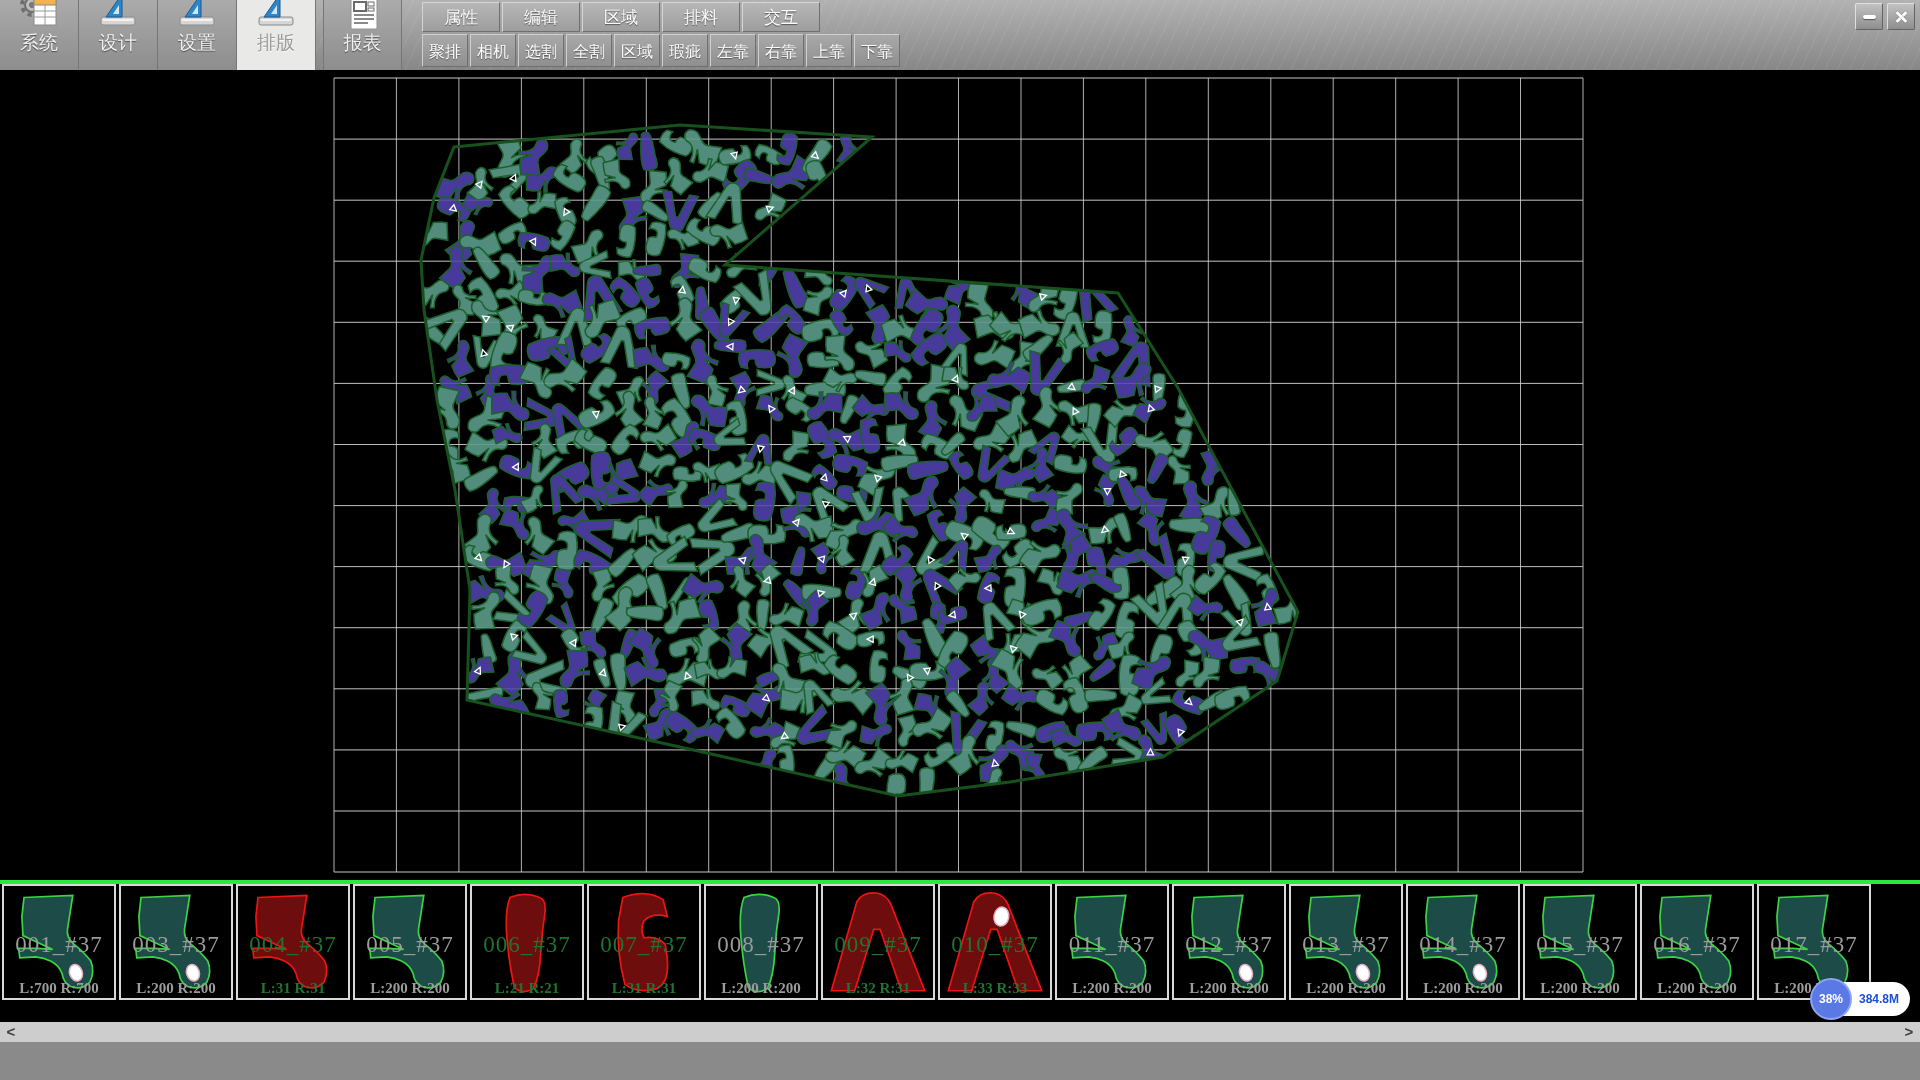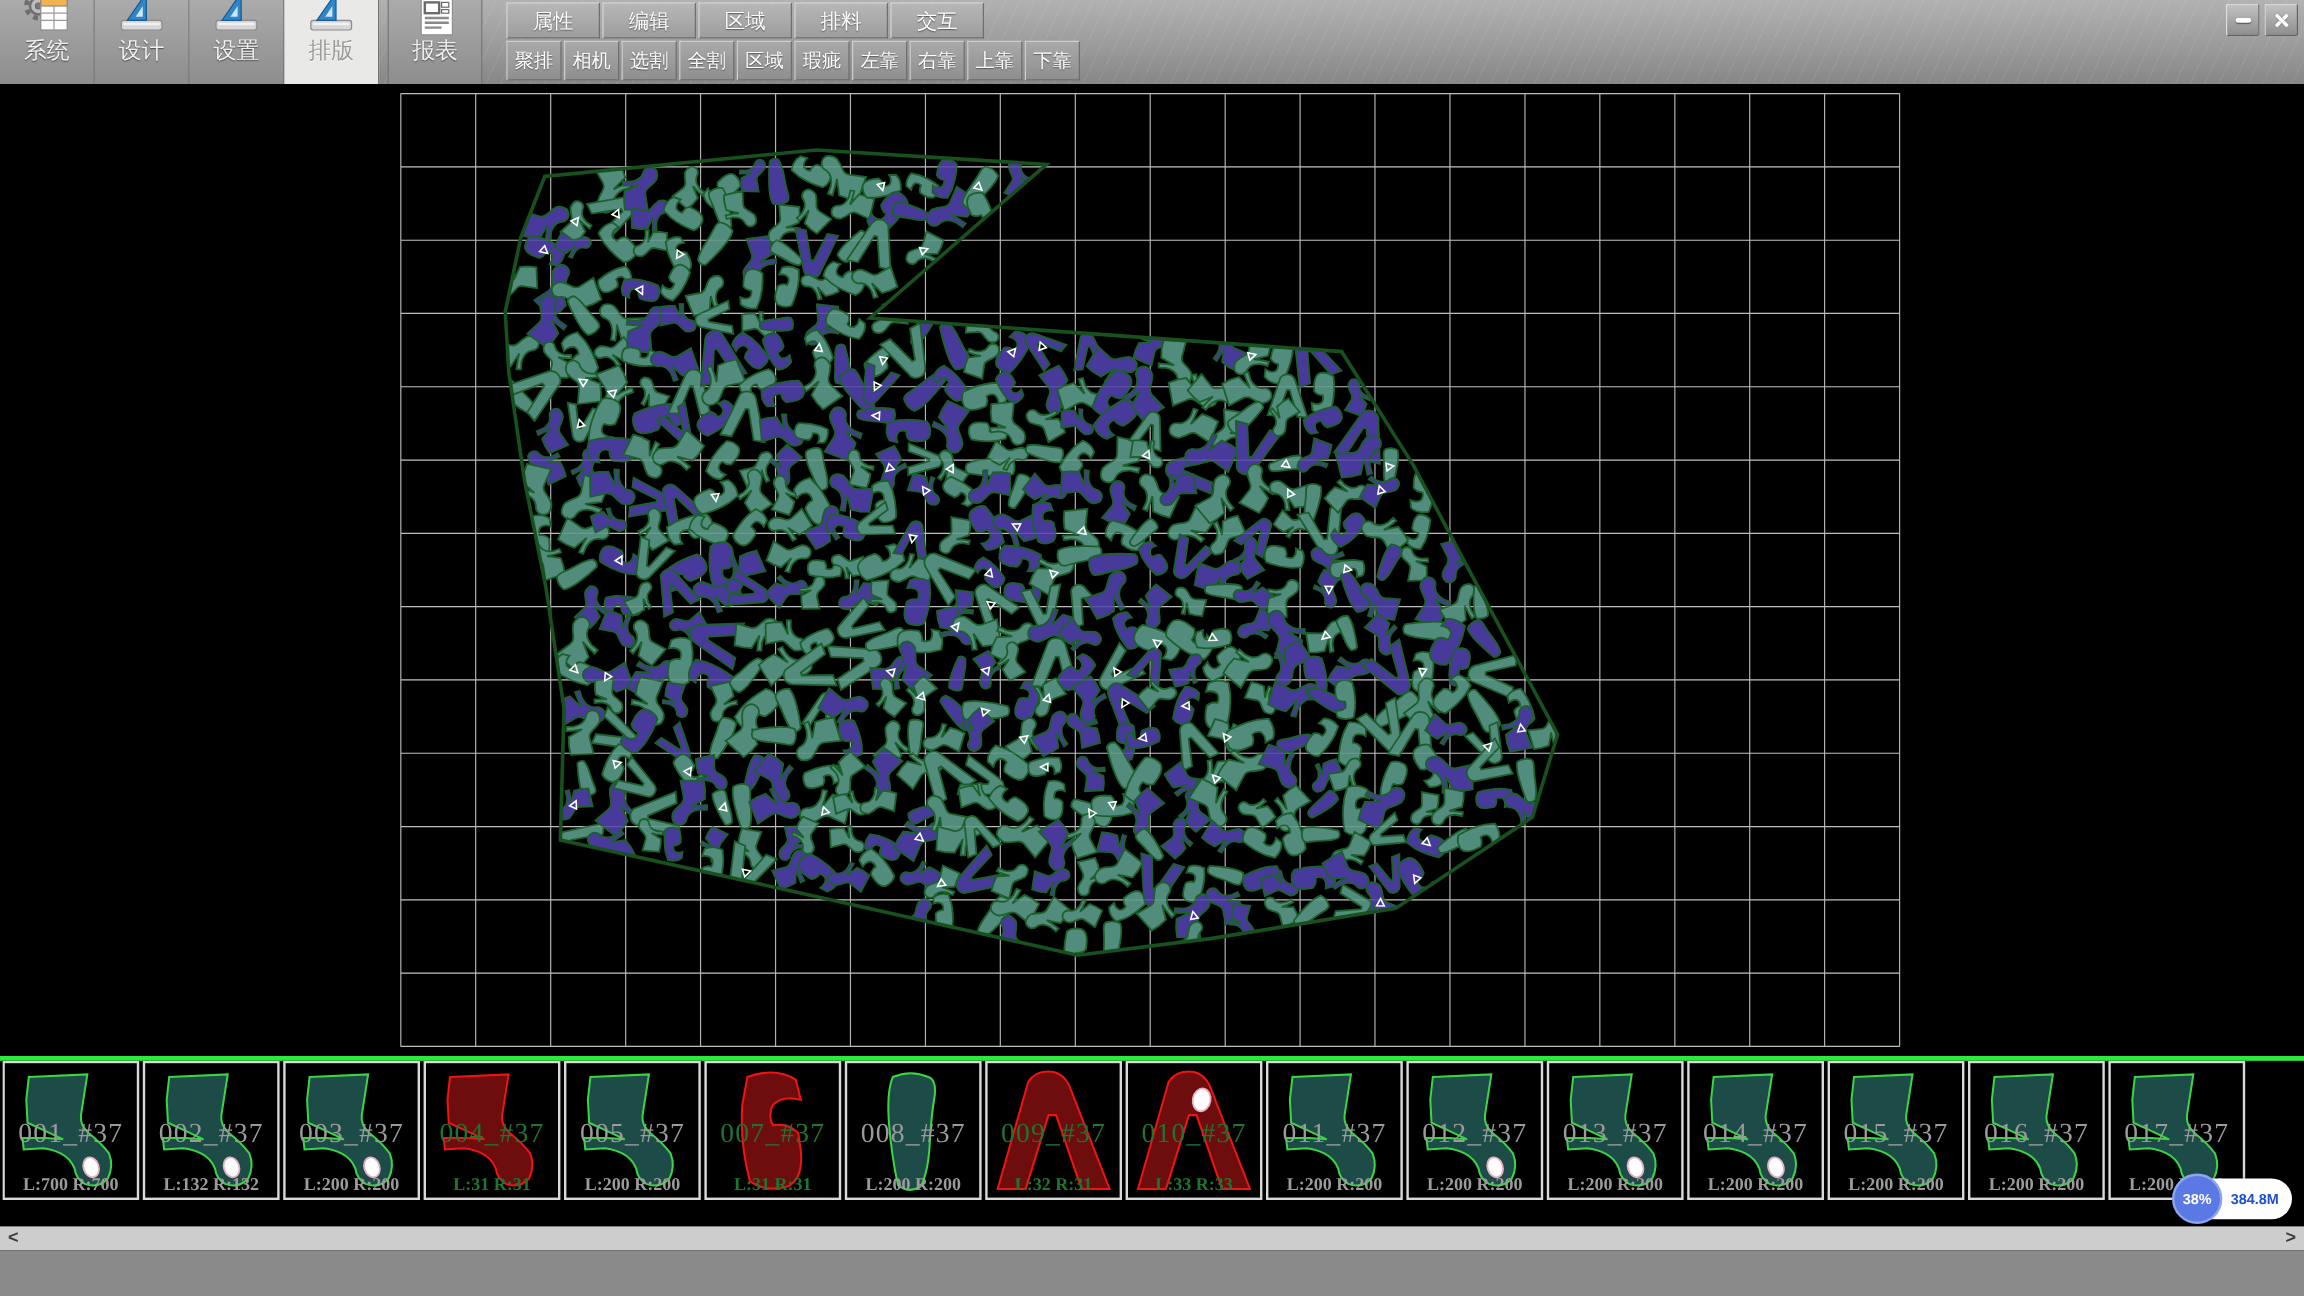--- a/index.html
+++ b/index.html
@@ -791,44 +791,43 @@
             <ellipse cx="66" cy="79" rx="6" ry="8" transform="rotate(-18 66 79)" fill="#ffffff" stroke="#e5afc0" stroke-width="1.4"></ellipse>
           </svg>
           <div class="thumb-label" style="color:#9b9b9b">001_#37</div>
           <div class="thumb-counts" style="color:#9b9b9b">L:700 R:700</div>
         </div>
         <div class="thumb-cell">
           <svg viewBox="0 0 100 100">
             <path d="M17,8 L63,6 L58,38 Q57,46 64,52 Q74,60 80,68 Q84,78 79,88 Q71,96 61,92 Q54,88 53,80 Q50,72 42,68 Q36,65 28,64 L13,65 L12,56 L30,56 L44,57 L29,50 L16,44 L15,26 Z" fill="#1d4b48" stroke="#3cd344" stroke-width="1.6"></path>
             <ellipse cx="66" cy="79" rx="6" ry="8" transform="rotate(-18 66 79)" fill="#ffffff" stroke="#e5afc0" stroke-width="1.4"></ellipse>
           </svg>
-          <div class="thumb-label" style="color:#9b9b9b">002_#37</div>
-          <div class="thumb-counts" style="color:#9b9b9b">L:132 R:132</div>
-        </div>
-        <div class="thumb-cell">
-          <svg viewBox="0 0 100 100">
-            <path d="M17,8 L63,6 L58,38 Q57,46 64,52 Q74,60 80,68 Q84,78 79,88 Q71,96 61,92 Q54,88 53,80 Q50,72 42,68 Q36,65 28,64 L13,65 L12,56 L30,56 L44,57 L29,50 L16,44 L15,26 Z" fill="#1d4b48" stroke="#3cd344" stroke-width="1.6"></path>
-            <ellipse cx="66" cy="79" rx="6" ry="8" transform="rotate(-18 66 79)" fill="#ffffff" stroke="#e5afc0" stroke-width="1.4"></ellipse>
-          </svg>
           <div class="thumb-label" style="color:#9b9b9b">003_#37</div>
           <div class="thumb-counts" style="color:#9b9b9b">L:200 R:200</div>
         </div>
         <div class="thumb-cell">
           <svg viewBox="0 0 100 100">
             <path d="M17,8 L63,6 L58,38 Q57,46 64,52 Q74,60 80,68 Q84,78 79,88 Q71,96 61,92 Q54,88 53,80 Q50,72 42,68 Q36,65 28,64 L13,65 L12,56 L30,56 L44,57 L29,50 L16,44 L15,26 Z" fill="#6d0d0d" stroke="#ee1414" stroke-width="1.6"></path>
           </svg>
           <div class="thumb-label" style="color:#1e7531">004_#37</div>
           <div class="thumb-counts" style="color:#1e7531">L:31 R:31</div>
         </div>
         <div class="thumb-cell">
           <svg viewBox="0 0 100 100">
             <path d="M17,8 L63,6 L58,38 Q57,46 64,52 Q74,60 80,68 Q84,78 79,88 Q71,96 61,92 Q54,88 53,80 Q50,72 42,68 Q36,65 28,64 L13,65 L12,56 L30,56 L44,57 L29,50 L16,44 L15,26 Z" fill="#1d4b48" stroke="#3cd344" stroke-width="1.6"></path>
           </svg>
           <div class="thumb-label" style="color:#9b9b9b">005_#37</div>
           <div class="thumb-counts" style="color:#9b9b9b">L:200 R:200</div>
+        </div>
+        <div class="thumb-cell">
+          <svg viewBox="0 0 100 100">
+            <path d="M34,8 Q48,2 62,8 Q68,10 67,22 Q64,40 63,60 Q62,82 56,94 Q46,100 38,93 Q33,70 31,45 Q29,20 34,8 Z" fill="#6d0d0d" stroke="#ee1414" stroke-width="1.6"></path>
+          </svg>
+          <div class="thumb-label" style="color:#1e7531">006_#37</div>
+          <div class="thumb-counts" style="color:#1e7531">L:21 R:21</div>
         </div>
         <div class="thumb-cell">
           <svg viewBox="0 0 100 100">
             <path d="M30,8 Q52,0 68,10 L72,26 Q58,22 50,30 Q46,38 50,46 Q62,44 70,52 L72,66 Q74,88 62,94 Q44,99 32,90 Q24,60 26,30 Z" fill="#6d0d0d" stroke="#ee1414" stroke-width="1.6"></path>
           </svg>
           <div class="thumb-label" style="color:#1e7531">007_#37</div>
           <div class="thumb-counts" style="color:#1e7531">L:31 R:31</div>
         </div>
         <div class="thumb-cell">
           <svg viewBox="0 0 100 100">

